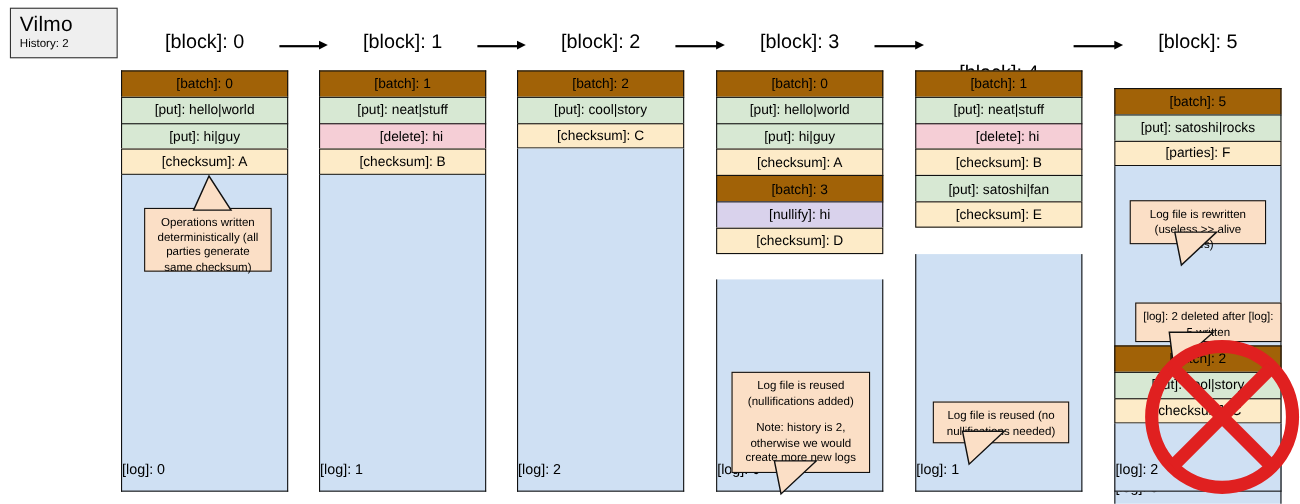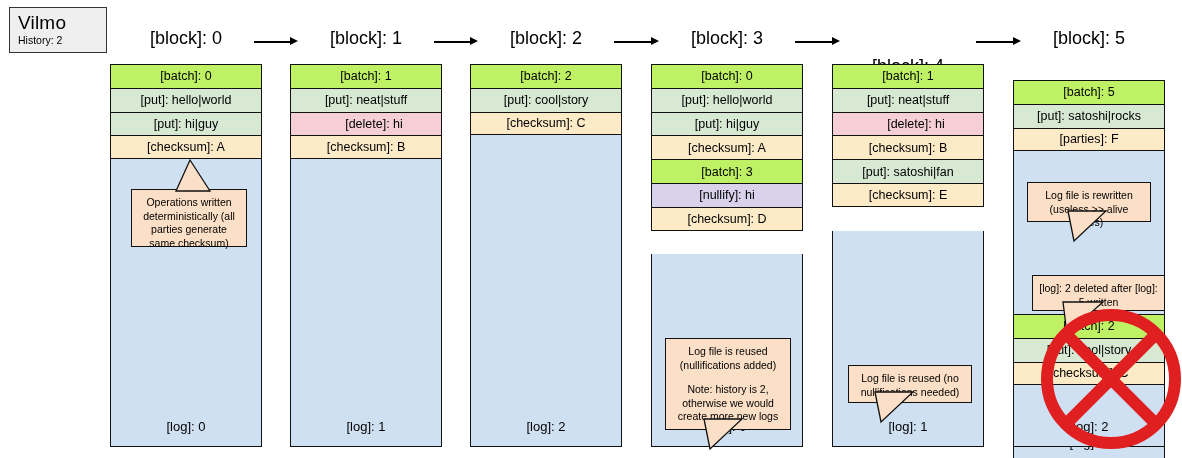--- a/index.html
+++ b/index.html
@@ -87,40 +87,39 @@
     box-sizing: border-box;
     border: 1.2px solid #111111;
     border-bottom: none;
     display: flex;
     align-items: center;
     justify-content: center;
     font-size: 12.5px;
     white-space: nowrap;
   }
   .op-row:last-child { border-bottom: 1.2px solid #111111; }
-  .op-batch    { background: #bef264; }
+  .op-batch    { background: #a16207; }
   .op-put      { background: #d7e8d3; }
   .op-delete   { background: #f5ced6; padding-left: 16px; }
   .op-nullify  { background: #d9d2ec; }
   .op-checksum { background: #fdebc8; }
 
   .log-box {
     position: absolute;
     left: 0;
     width: 152px;
     box-sizing: border-box;
     background: #cfe0f3;
     border: 1.2px solid #111111;
     border-top: none;
   }
   .log-label {
     position: absolute;
     left: 0;
     width: 100%;
-    text-align: center;
     font-size: 13px;
     bottom: 12px;
   }
 
   
   .callout {
     position: absolute;
     background: #fbdfc6;
     border: 1.3px solid #111111;
     box-sizing: border-box;

